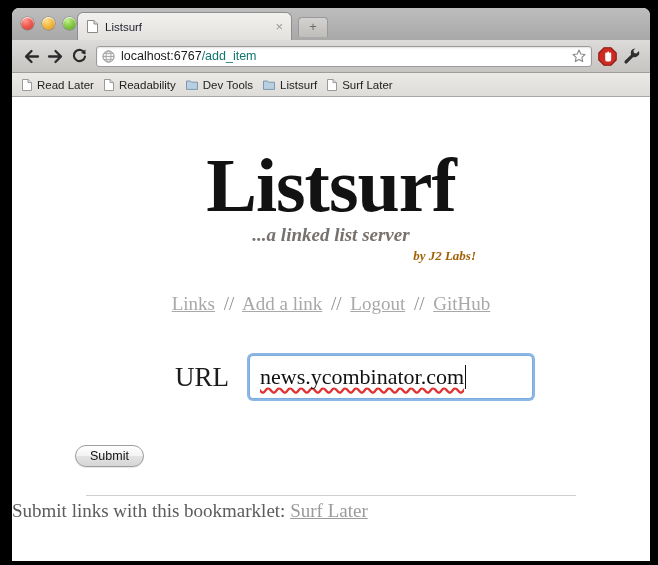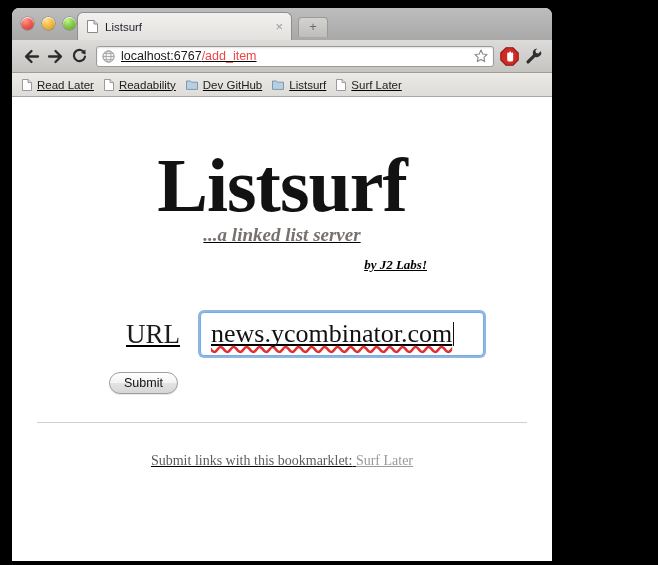--- a/index.html
+++ b/index.html
@@ -12,27 +12,26 @@
     height: 565px;
     overflow: hidden;
     font-family: "Liberation Sans", sans-serif;
   }
 
   
   #browser-window {
     position: absolute;
     left: 12px;
     top: 8px;
-    width: 540px;
+    width: 638px;
     height: 553px;
     border-radius: 7px 7px 0 0;
     overflow: hidden;
     box-shadow: 0 0 0 1px #000;
     background: #ffffff;
-    text-decoration: underline;
   }
 
   
   .tabstrip {
     position: relative;
     height: 32px;
     background: linear-gradient(to bottom, #bdbdbd 0%, #a8a8a8 100%);
     border-radius: 7px 7px 0 0;
   }
   .traffic-lights {
@@ -136,21 +135,21 @@
     box-shadow: inset 0 1px 2px rgba(0,0,0,.13);
   }
   .omni-globe { flex: 0 0 auto; margin-right: 6px; display:flex; }
   .omni-url {
     flex: 1 1 auto;
     font-size: 12.5px;
     color: #1a1a1a;
     white-space: nowrap;
     overflow: hidden;
   }
-  .omni-url .path { color: #ef4444; }
+  .omni-url .path { color: #0f766e; }
   .omni-star { flex: 0 0 auto; display: flex; }
   .ext-icon { flex: 0 0 auto; margin-right: 6px; display: flex; }
   .wrench-icon { flex: 0 0 auto; margin-right: 2px; display: flex; }
 
   
   .bookmarks-bar {
     height: 24px;
     background: linear-gradient(to bottom, #eceae7 0%, #dedcd8 100%);
     border-bottom: 1px solid #a7a6a3;
     display: flex;
@@ -199,24 +198,24 @@
     width: 290px;
     margin: 2px auto 0 auto;
     padding-right: 0;
     line-height: 1.1;
   }
   .byline {
     font-family: "Liberation Serif", serif;
     font-size: 13px;
     font-style: italic;
     font-weight: 700;
-    color: #000000;
+    color: #a16207;
     text-align: right;
     width: 290px;
-    margin: 12px auto 0 auto;
+    margin: 3px auto 0 auto;
     line-height: 1.1;
   }
 
   .nav-links {
     text-align: center;
     margin-top: 30px;
     font-family: "Liberation Serif", serif;
     font-size: 19px;
     color: #9a9a9a;
   }
@@ -248,63 +247,63 @@
     box-shadow: 0 0 0 2px rgba(120,170,225,.85);
     border: 1px solid #7aaade;
     background: #fff;
     box-sizing: border-box;
     display: flex;
     align-items: center;
     padding: 0 10px;
   }
   .url-value {
     font-family: "Liberation Serif", serif;
-    font-size: 26px;
+    font-size: 22px;
     color: #111;
     white-space: nowrap;
     position: relative;
     text-decoration: underline wavy #e03030;
     text-decoration-skip-ink: none;
     text-underline-offset: 3px;
   }
   .caret {
     display: inline-block;
     width: 1px;
     height: 24px;
     background: #111;
     margin-left: 1px;
     vertical-align: -5px;
   }
 
   .submit-row {
-    margin-top: 16px;
-    padding-left: 97px;
+    margin-top: 46px;
+    padding-left: 63px;
   }
   .submit-btn {
     font-family: "Liberation Sans", sans-serif;
     font-size: 12.5px;
     color: #111;
     background: linear-gradient(to bottom, #ffffff 0%, #f3f3f3 48%, #e3e3e3 52%, #d6d6d6 100%);
     border: 1px solid #9d9d9d;
     border-radius: 11px;
     padding: 3px 14px;
     box-shadow: 0 1px 1px rgba(0,0,0,.10), inset 0 1px 0 #fff;
   }
 
   .footer-rule {
     width: 490px;
     height: 1px;
     background: #cfcfcf;
     margin: 28px auto 0 auto;
   }
   .footer-text {
-    text-align: center;
-    margin-top: 30px;
-    font-family: "Liberation Serif", serif;
-    font-size: 14px;
+    text-align: left;
+    margin-top: 4px;
+    font-family: "Liberation Serif", serif;
+    font-size: 19px;
     color: #5c5c5c;
   }
   .footer-text a {
     color: #9a9a9a;
     text-decoration: underline;
   }
 </style>
 </head>
 <body>
 
@@ -389,21 +388,21 @@
       <svg width="10" height="12" viewBox="0 0 10 12">
         <path d="M0.5 0.5 H6 L9.5 3.6 V11.5 H0.5 Z" fill="#fff" stroke="#9a9a9a" stroke-width="1"></path>
         <path d="M6 0.5 V3.6 H9.5" fill="#e0e0e0" stroke="#9a9a9a" stroke-width="1"></path>
       </svg>
       <span class="bm-label">Readability</span>
     </div>
     <div class="bm">
       <svg width="12" height="11" viewBox="0 0 12 11">
         <path d="M0.5 2 H4.4 L5.4 3.2 H11.5 V10.4 H0.5 Z" fill="#b8cfe2" stroke="#7d98ad" stroke-width="1"></path>
       </svg>
-      <span class="bm-label">Dev GitHub</span>
+      <span class="bm-label">Dev Tools</span>
     </div>
     <div class="bm">
       <svg width="12" height="11" viewBox="0 0 12 11">
         <path d="M0.5 2 H4.4 L5.4 3.2 H11.5 V10.4 H0.5 Z" fill="#b8cfe2" stroke="#7d98ad" stroke-width="1"></path>
       </svg>
       <span class="bm-label">Listsurf</span>
     </div>
     <div class="bm">
       <svg width="10" height="12" viewBox="0 0 10 12">
         <path d="M0.5 0.5 H6 L9.5 3.6 V11.5 H0.5 Z" fill="#fff" stroke="#9a9a9a" stroke-width="1"></path>
@@ -415,20 +414,29 @@
   </div>
 
   <div class="page">
 
     <div class="logo-block">
       <div class="logo">Listsurf</div>
       <div class="tagline">...a linked list server</div>
       <div class="byline">by J2 Labs!</div>
     </div>
 
+    <div class="nav-links">
+      <a href="#">Links</a>
+      <span class="nav-sep">//</span>
+      <a href="#">Add a link</a>
+      <span class="nav-sep">//</span>
+      <a href="#">Logout</a>
+      <span class="nav-sep">//</span>
+      <a href="#">GitHub</a>
+    </div>
 
     <div class="form-row">
       <div class="url-label">URL</div>
       <div class="url-input-wrap">
         <span class="url-value">news.ycombinator.com</span>
           <span class="caret"></span>
       </div>
     </div>
 
     <div class="submit-row">

